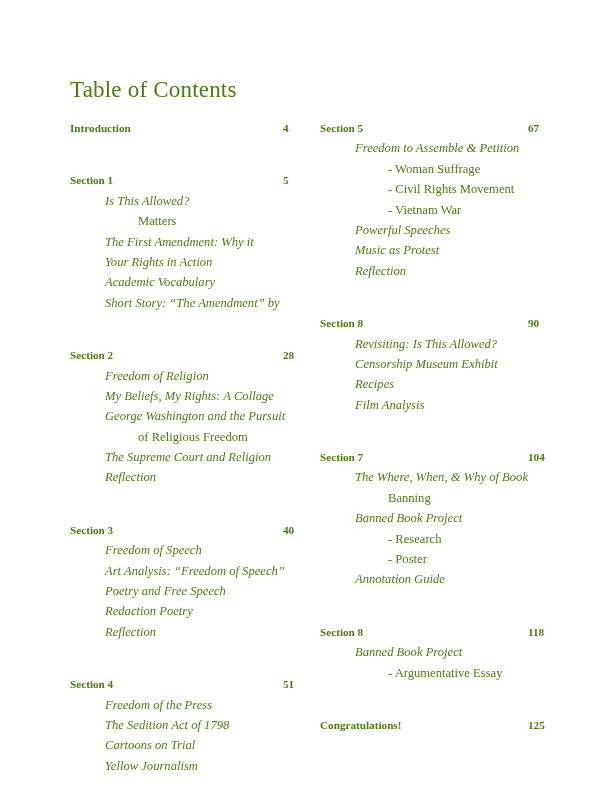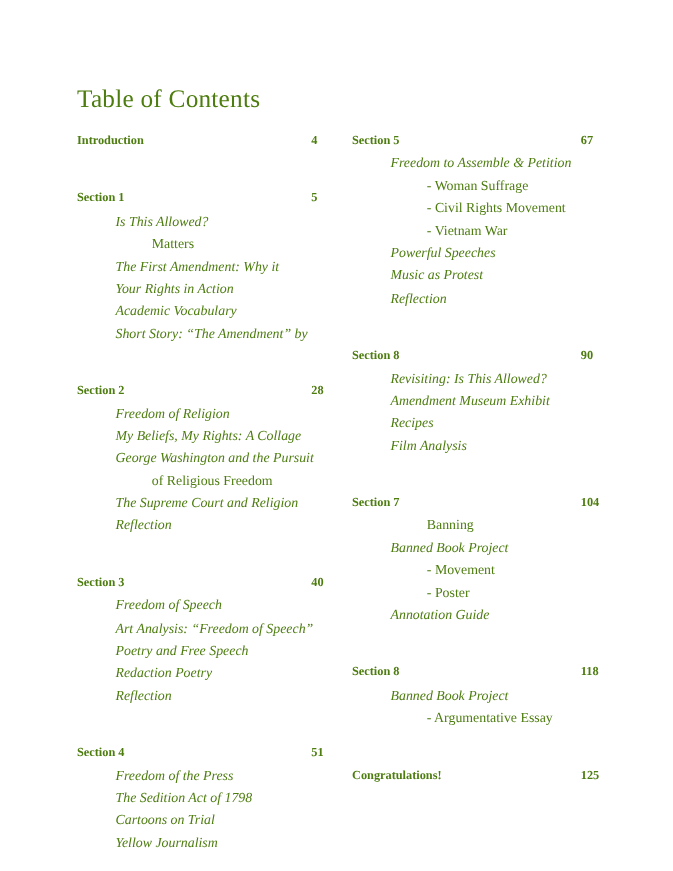--- a/index.html
+++ b/index.html
@@ -123,30 +123,31 @@
         <div class="entry lvl-sub">- Civil Rights Movement</div>
         <div class="entry lvl-sub">- Vietnam War</div>
         <div class="entry lvl-item">Powerful Speeches</div>
         <div class="entry lvl-item">Music as Protest</div>
         <div class="entry lvl-item">Reflection</div>
         <div class="spacer-after"></div>
       </div>
       <div class="section-block">
         <div class="section-header"><span>Section 8</span><span class="page-num">90</span></div>
         <div class="entry lvl-item">Revisiting: Is This Allowed?</div>
-        <div class="entry lvl-item">Amendment Museum Exhibit</div>
+        <div class="entry lvl-item">Censorship Museum Exhibit</div>
         <div class="entry lvl-item">Recipes</div>
         <div class="entry lvl-item">Film Analysis</div>
         <div class="spacer-after"></div>
       </div>
       <div class="section-block">
         <div class="section-header"><span>Section 7</span><span class="page-num">104</span></div>
+        <div class="entry lvl-item">The Where, When, &amp; Why of Book</div>
         <div class="entry lvl-cont">Banning</div>
         <div class="entry lvl-item">Banned Book Project</div>
-        <div class="entry lvl-sub">- Movement</div>
+        <div class="entry lvl-sub">- Research</div>
         <div class="entry lvl-sub">- Poster</div>
         <div class="entry lvl-item">Annotation Guide</div>
         <div class="spacer-after"></div>
       </div>
       <div class="section-block">
         <div class="section-header"><span>Section 8</span><span class="page-num">118</span></div>
         <div class="entry lvl-item">Banned Book Project</div>
         <div class="entry lvl-sub">- Argumentative Essay</div>
         <div class="spacer-after"></div>
       </div>

